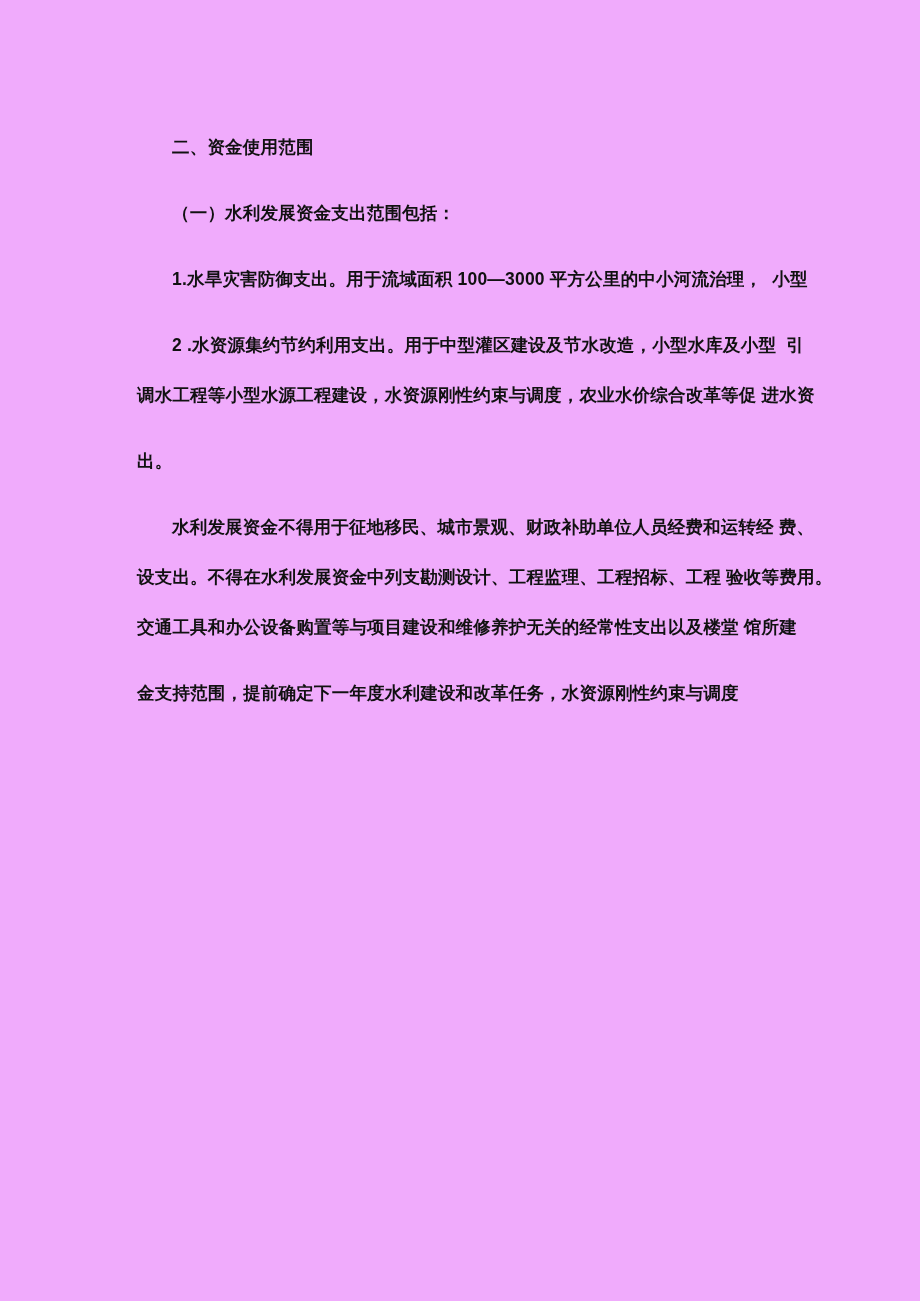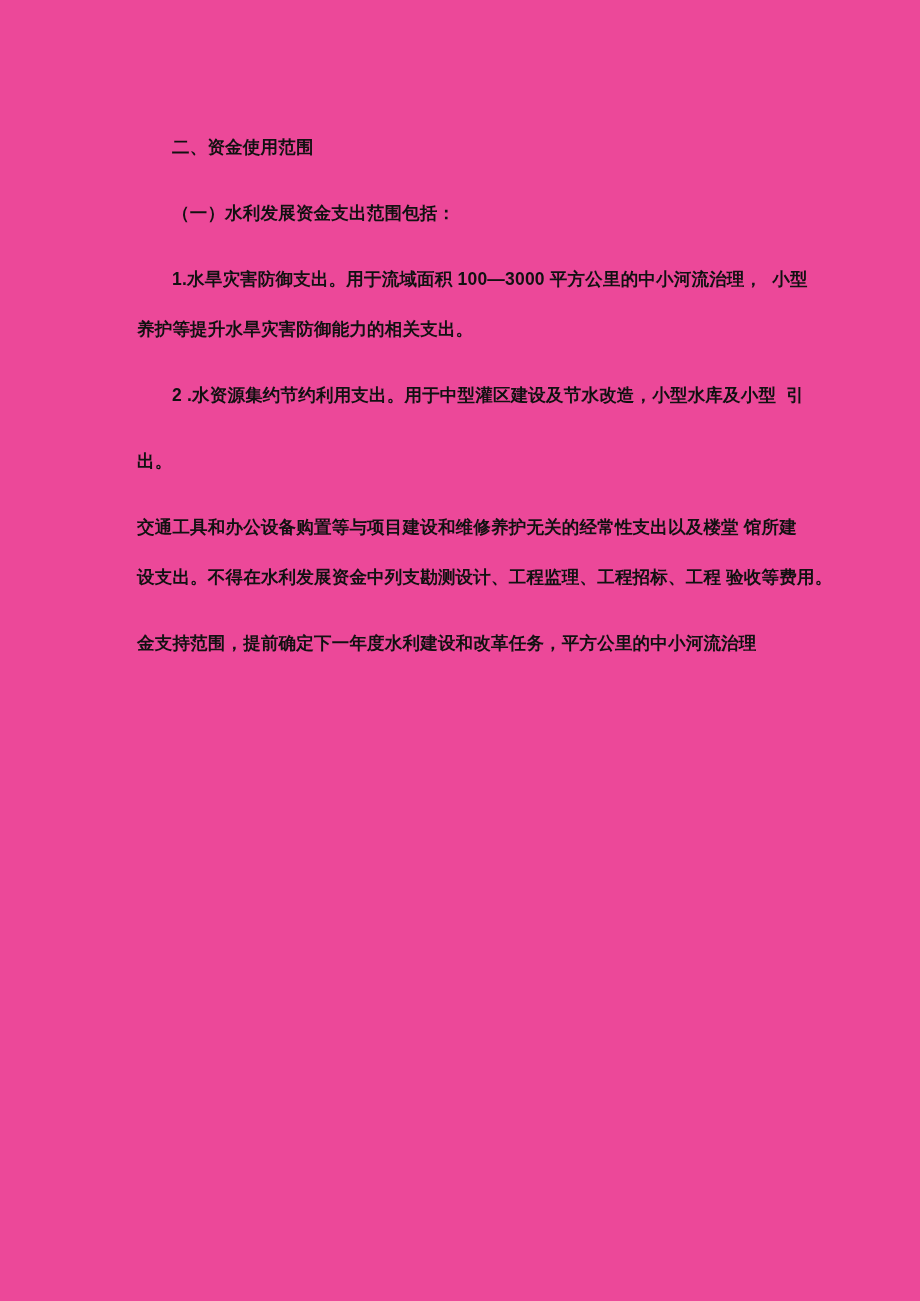--- a/index.html
+++ b/index.html
@@ -4,21 +4,21 @@
 <style>
   html, body {
     margin: 0;
     padding: 0;
     background: #ffffff;
   }
   .page {
     position: relative;
     width: 920px;
     height: 1301px;
-    background: #ec4899;
+    background: #f0abfc;
     overflow: hidden;
     font-family: "Liberation Sans", sans-serif;
     color: #111111;
     font-weight: 600;
   }
   .doc {
     position: absolute;
     left: 137px;
     top: 122px;
     width: 672px;
@@ -51,42 +51,43 @@
     <p></p>
 
     <p class="para">
       </p>
       <div class="line indent">（一）水利发展资金支出范围包括：</div>
     <p></p>
 
     <p class="para">
       </p>
       <div class="line indent">1.水旱灾害防御支出。用于流域面积 100—3000 平方公里的中小河流治理，  小型</div>
-      <div class="line">养护等提升水旱灾害防御能力的相关支出。</div>
     <p></p>
 
     <p class="para">
       </p>
       <div class="line indent">2 .水资源集约节约利用支出。用于中型灌区建设及节水改造，小型水库及小型  引</div>
+      <div class="line">调水工程等小型水源工程建设，水资源刚性约束与调度，农业水价综合改革等促 进水资</div>
     <p></p>
 
     <p class="para">
       </p>
       <div class="line">出。</div>
     <p></p>
 
     <p class="para gap-top-sm">
       </p>
     <p></p>
 
     <p class="para gap-top-md">
       </p>
+      <div class="line indent">水利发展资金不得用于征地移民、城市景观、财政补助单位人员经费和运转经 费、</div>
+      <div class="line">设支出。不得在水利发展资金中列支勘测设计、工程监理、工程招标、工程 验收等费用。</div>
       <div class="line">交通工具和办公设备购置等与项目建设和维修养护无关的经常性支出以及楼堂 馆所建</div>
-      <div class="line">设支出。不得在水利发展资金中列支勘测设计、工程监理、工程招标、工程 验收等费用。</div>
     <p></p>
 
     <p class="para">
       </p>
-      <div class="line">金支持范围，提前确定下一年度水利建设和改革任务，平方公里的中小河流治理</div>
+      <div class="line">金支持范围，提前确定下一年度水利建设和改革任务，水资源刚性约束与调度</div>
     <p></p>
 
   </div>
 </div>
 
 </body></html>

